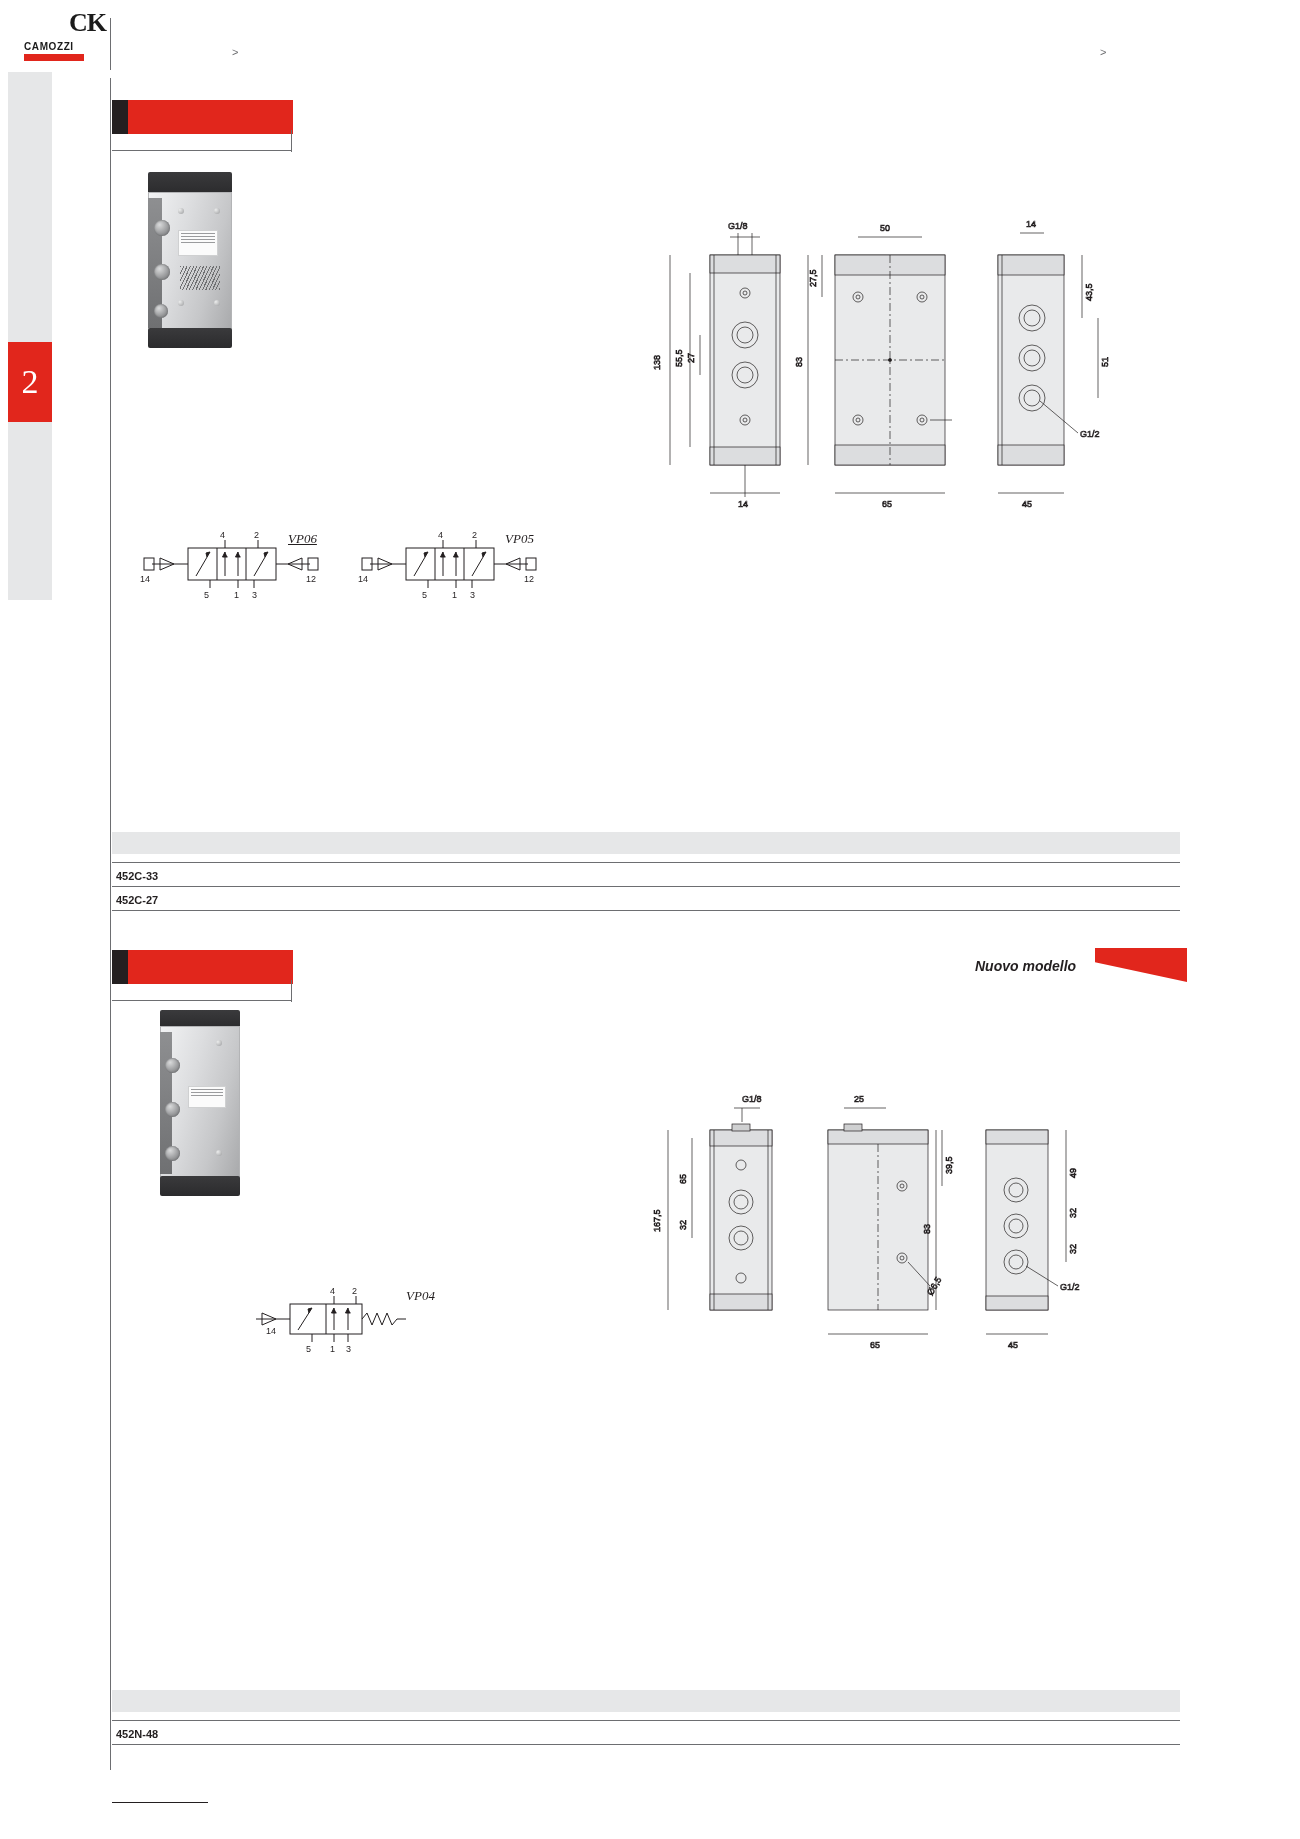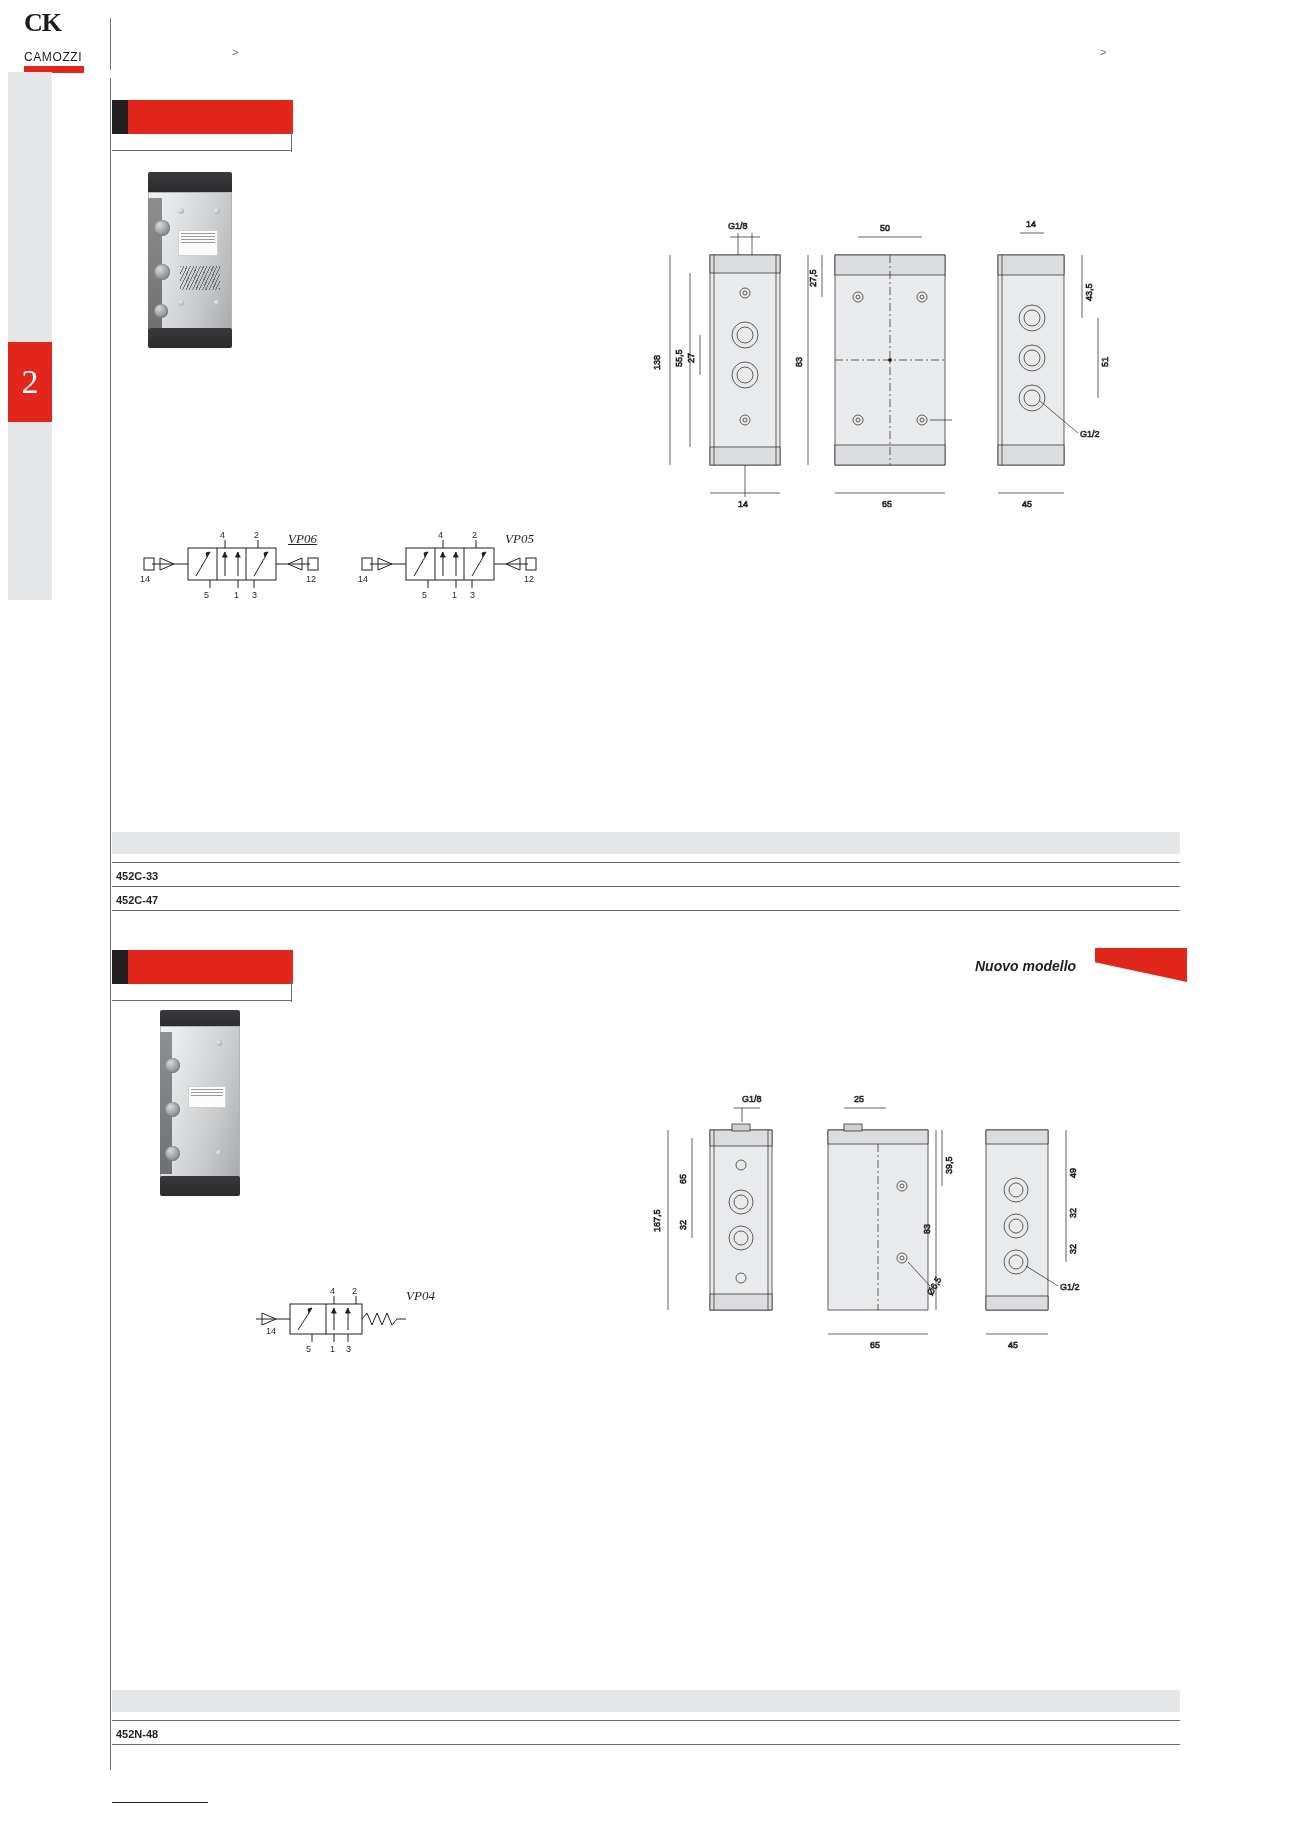--- a/index.html
+++ b/index.html
@@ -19,27 +19,28 @@
     left: 24px; top: 12px;
     width: 62px;
   }
   .logo-mark {
     font-family: "Liberation Serif", serif;
     font-size: 26px;
     font-weight: bold;
     color: #1b1b1b;
     line-height: 22px;
     letter-spacing: -1px;
+    margin-left: 45px;
   }
   .logo-name {
-    font-size: 12px;
-    font-weight: normal;
+    font-size: 10px;
+    font-weight: bold;
     letter-spacing: 0.6px;
     color: #1b1b1b;
-    margin-top: 16px;
+    margin-top: 7px;
   }
   .logo-bar {
     width: 60px; height: 7px;
     background: #e1261c;
     margin-top: 2px;
   }
 
   
   .left-rail {
     position: absolute;
@@ -400,21 +401,21 @@
 
     <line x1="410" y1="186" x2="448" y2="218"></line>
     <text x="450" y="222">G1/2</text>
   </g>
 </svg>
 
 <div class="tbl-head" style="left:112px; top:832px; width:1068px;"></div>
 <div class="tbl-rule" style="left:112px; top:862px; width:1068px;"></div>
 <div class="tbl-row" style="left:112px; top:866px; width:1068px;">452C-33</div>
 <div class="tbl-rule" style="left:112px; top:886px; width:1068px;"></div>
-<div class="tbl-row" style="left:112px; top:890px; width:1068px;">452C-47</div>
+<div class="tbl-row" style="left:112px; top:890px; width:1068px;">452C-27</div>
 <div class="tbl-rule" style="left:112px; top:910px; width:1068px;"></div>
 
 <div class="sec-dark" style="left:112px; top:950px;"></div>
 <div class="sec-red" style="left:128px; top:950px; width:165px;"></div>
 <div class="sec-underline" style="left:112px; top:1000px; width:180px;"></div>
 <div class="sec-tick" style="left:291px; top:980px;"></div>
 
 <div class="newmodel-text" style="left:975px; top:958px;text-align:right;">Nuovo modello</div>
 <div class="newmodel-flag" style="left:1095px; top:948px;"></div>
 

